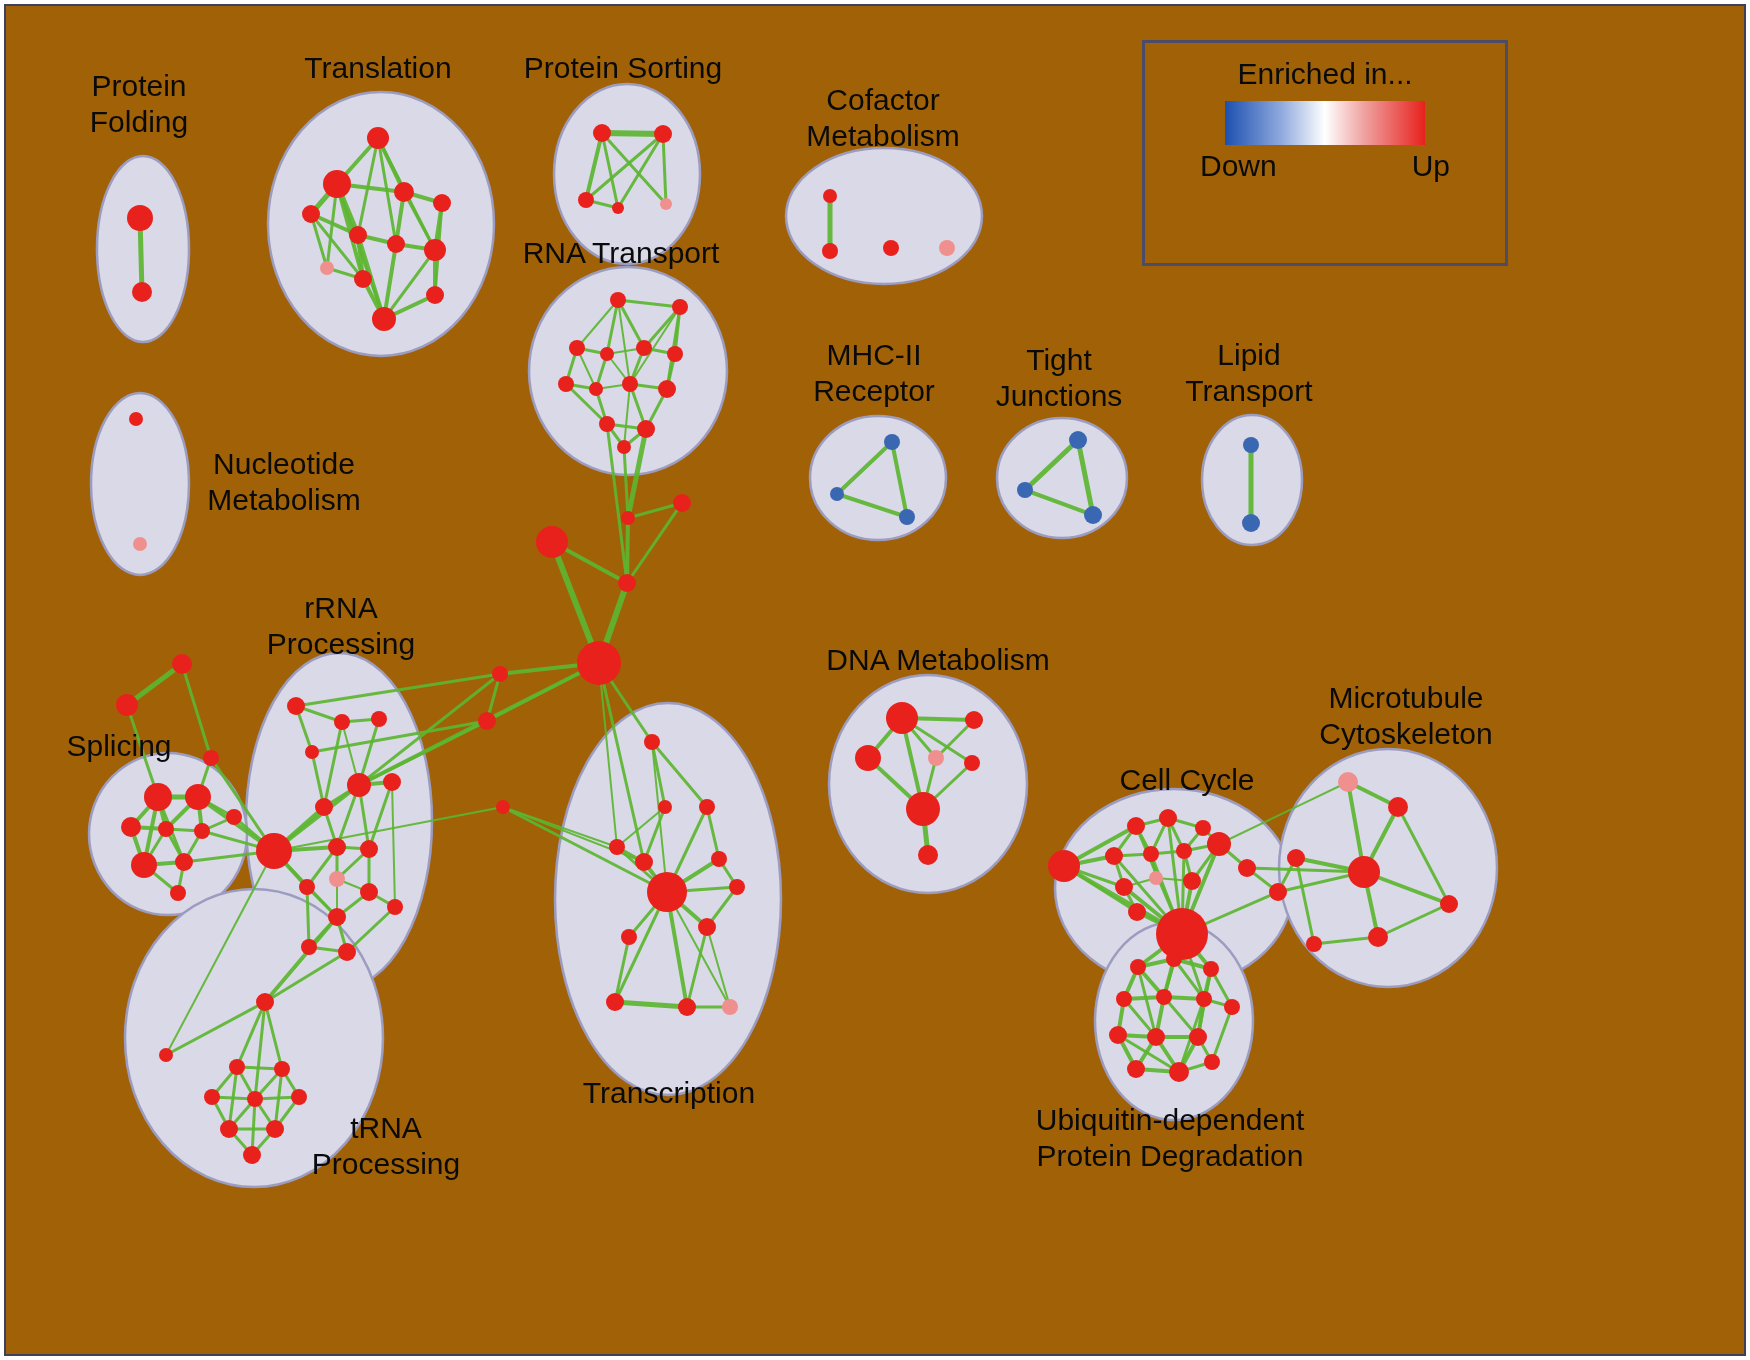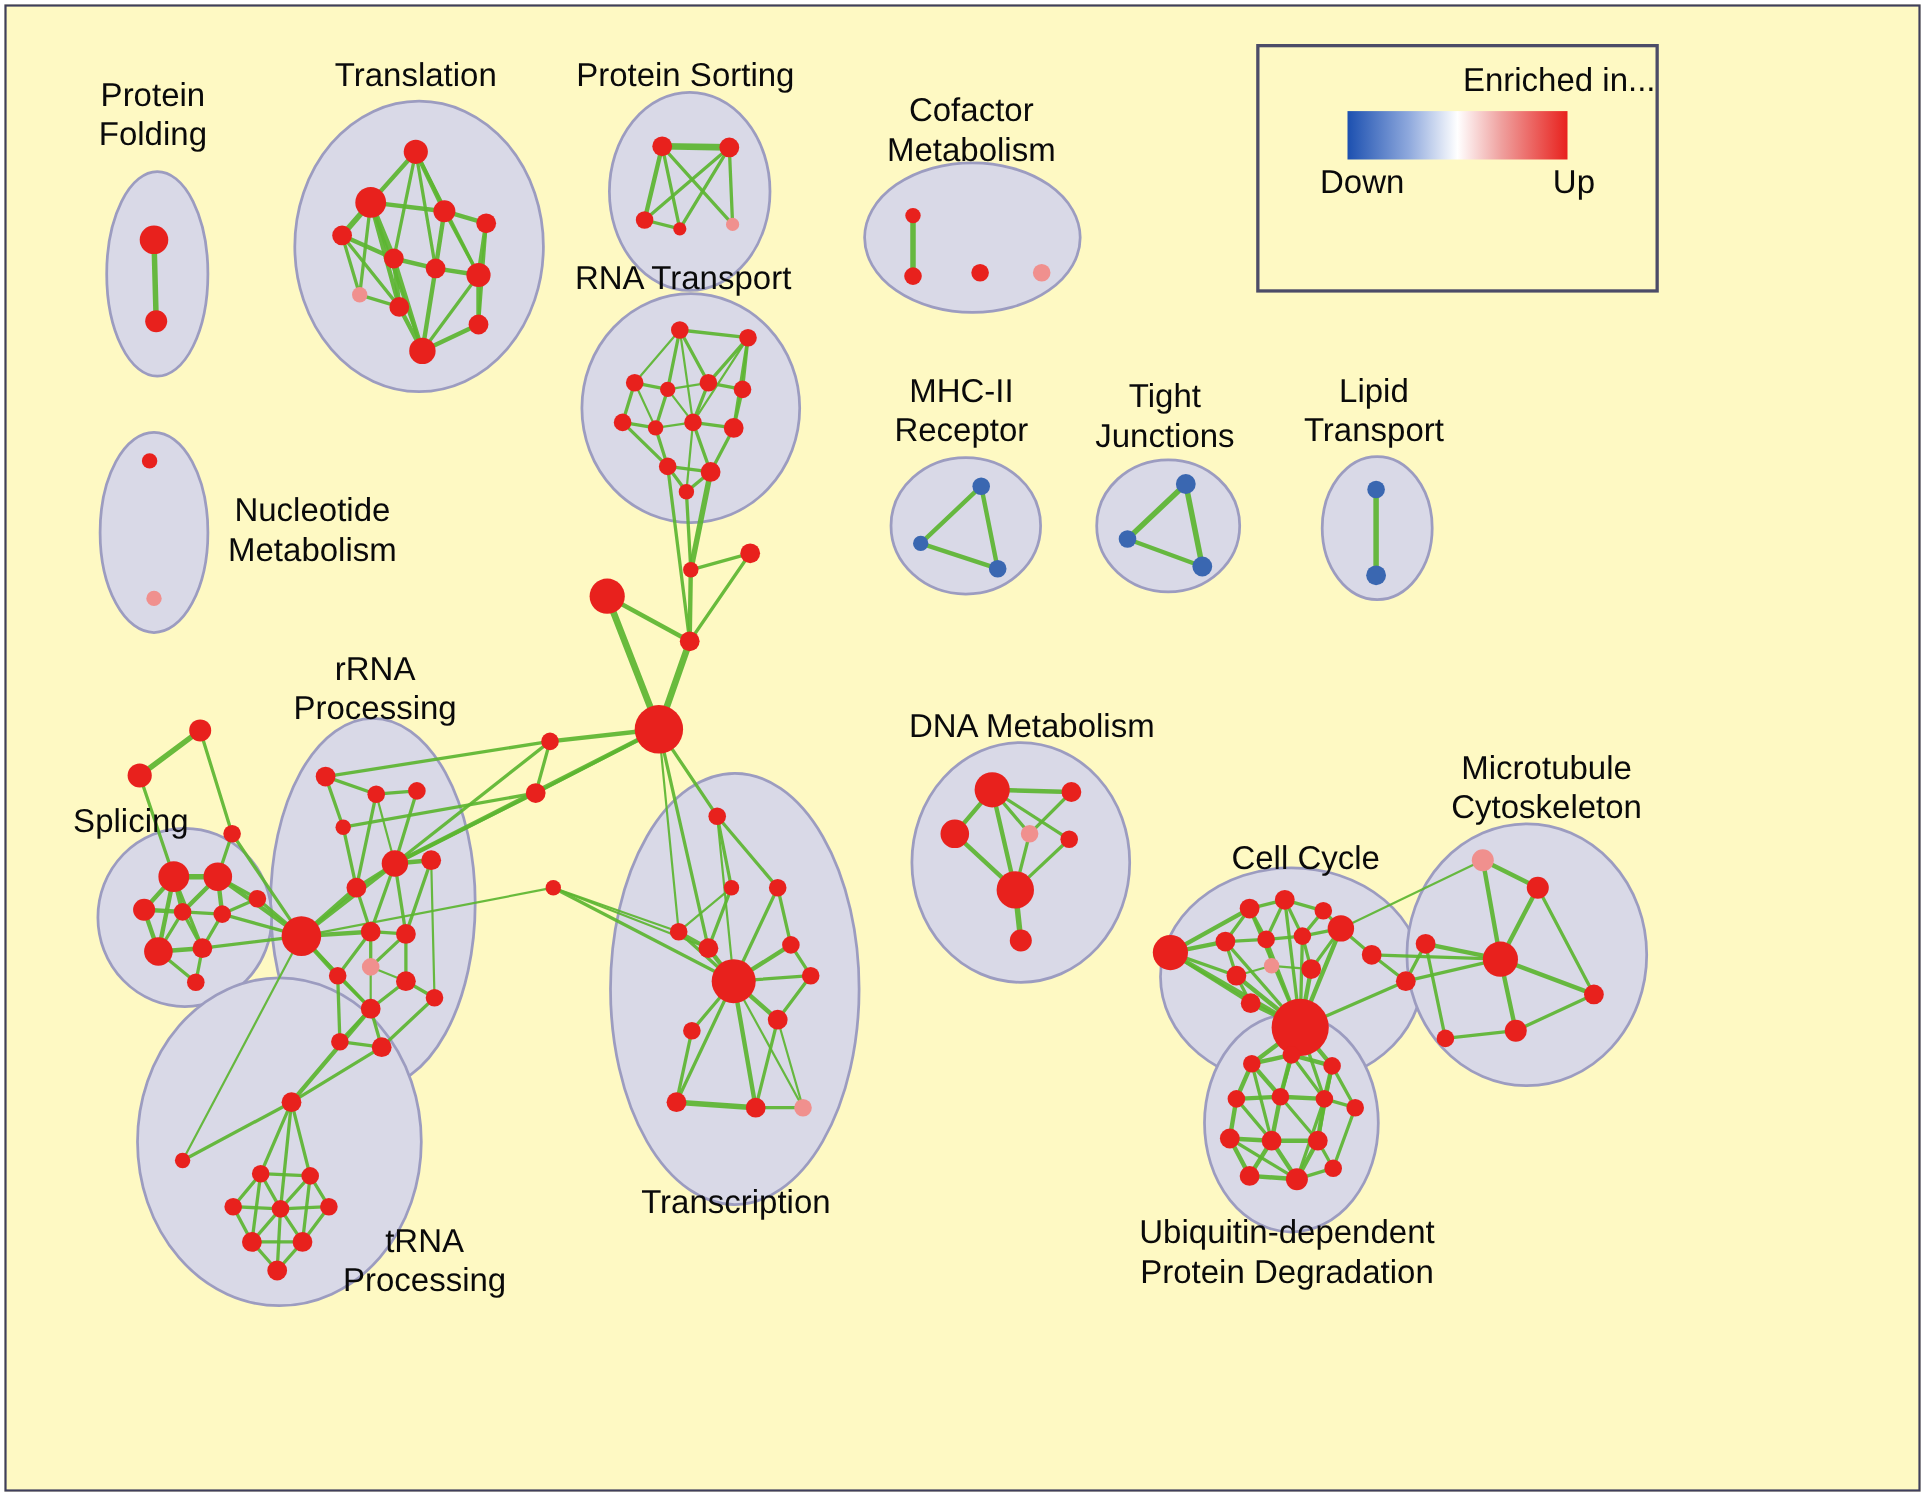--- a/index.html
+++ b/index.html
@@ -1,37 +1,37 @@
 <!DOCTYPE html>
 <html><head>
 <meta charset="utf-8">
 <style>
   html,body{margin:0;padding:0;background:#ffffff;font-family:"Liberation Sans",sans-serif;}
   .figure-frame{
     position:relative;
     width:1742px;height:1352px;
     margin:4px;
     border:2px solid #3f3f5c;
-    background:#fef9c3;
+    background:#a16207;
     overflow:hidden;
     box-sizing:border-box;
   }
   #network-svg{position:absolute;left:0;top:0;}
   .cluster-label{
     font-family:"Liberation Sans",sans-serif;
     font-size:30px;
     fill:#0a0a0a;
   }
   .legend{
     position:absolute;
     left:1136px;top:34px;
     width:366px;height:226px;
     border:3px solid #4c4c68;
     box-sizing:border-box;
-    text-align:right;
+    text-align:center;
     padding-top:14px;
     color:#0a0a0a;
   }
   .legend-title{font-size:30px;}
   .legend-gradient{
     width:200px;height:44px;
     margin:10px auto 4px auto;
     background:linear-gradient(to right,#1c50b0 0%,#8fa9dd 28%,#ffffff 50%,#efa09e 70%,#e8211d 100%);
   }
   .legend-updown{

